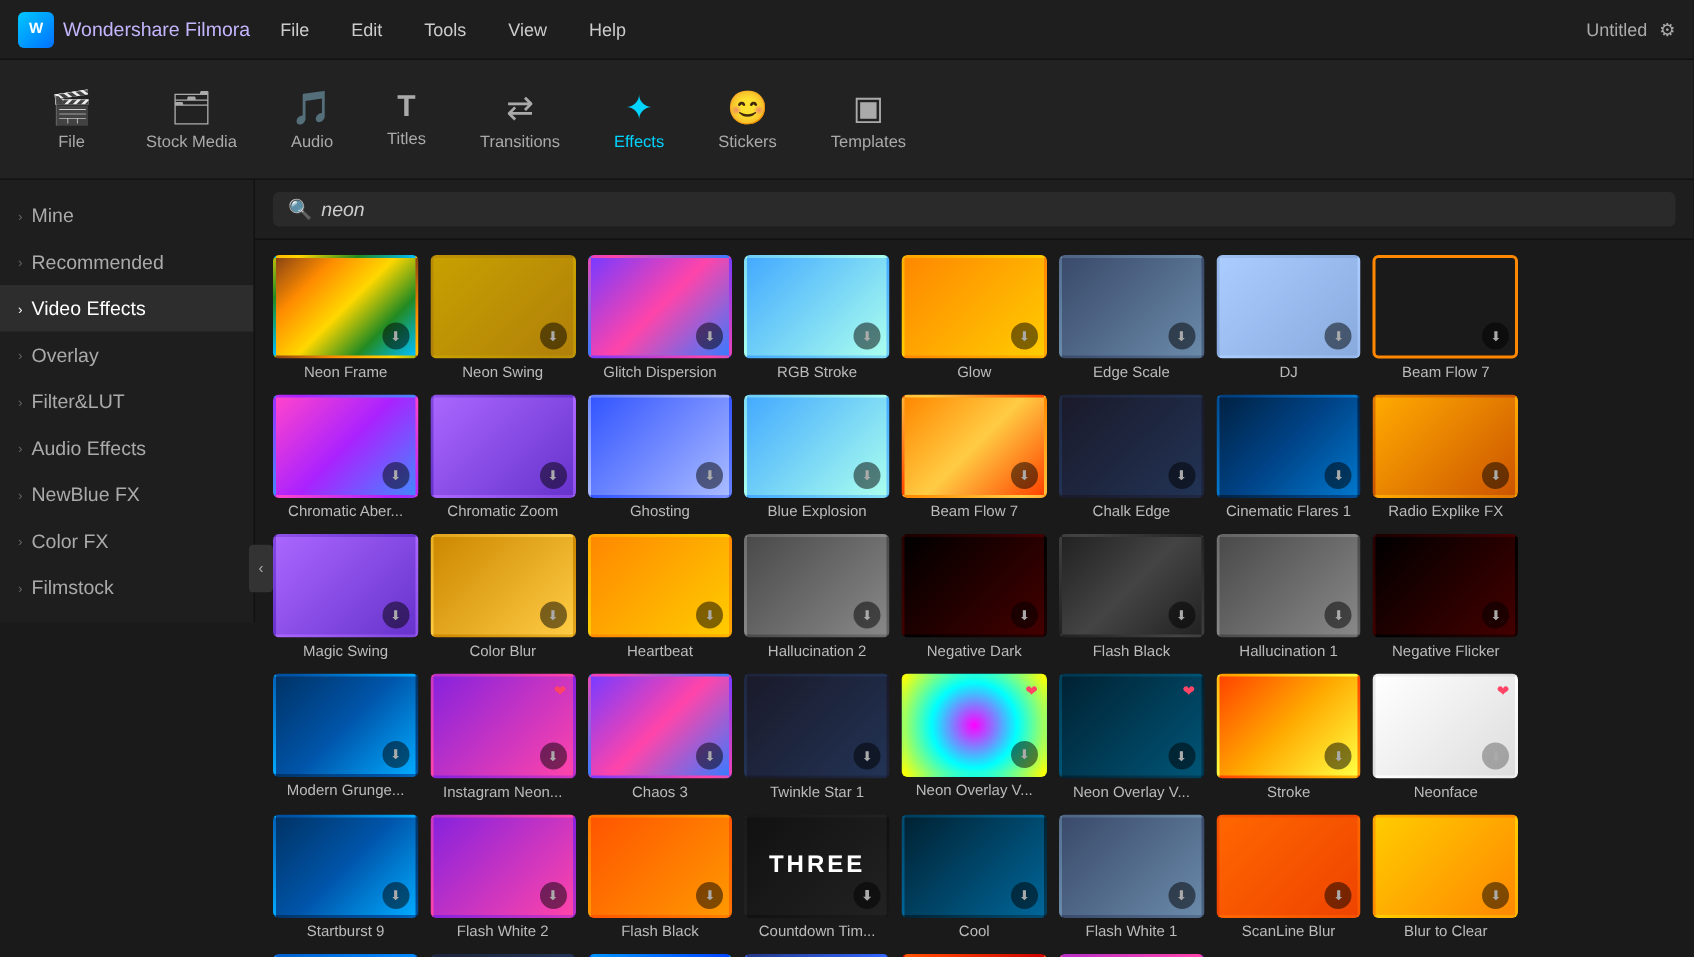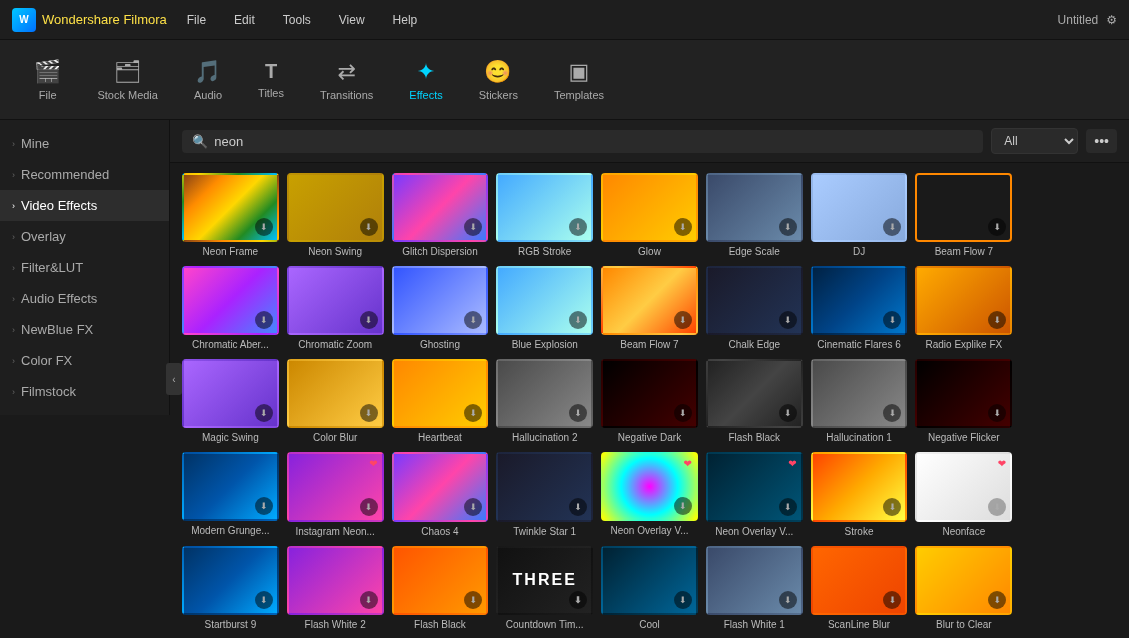--- a/index.html
+++ b/index.html
@@ -30,21 +30,21 @@
       gap: 6px;
       margin-right: 20px;
     }
     .logo-icon {
       width: 24px; height: 24px;
       background: linear-gradient(135deg, #00c8ff, #0070ff);
       border-radius: 4px;
       display: flex; align-items: center; justify-content: center;
       color: white; font-size: 10px; font-weight: bold;
     }
-    .titlebar-brand { color: #fde047; font-size: 13px; font-weight: 500; }
+    .titlebar-brand { color: #c4b5fd; font-size: 13px; font-weight: 500; }
     .titlebar-menu { display: flex; gap: 28px; }
     .titlebar-menu span { color: #ccc; cursor: pointer; font-size: 12px; }
     .titlebar-right { margin-left: auto; display: flex; align-items: flex-start; gap: 8px; color: #aaa; font-size: 12px; }
 
     
     .toolbar {
       background: #222;
       display: flex;
       align-items: center;
       padding: 6px 16px;
@@ -123,20 +123,21 @@
       padding: 4px 10px;
       gap: 6px;
     }
     .search-input-wrap input {
       background: transparent;
       border: none;
       outline: none;
       color: #ccc;
       font-size: 13px;
       width: 100%;
+      font-style: italic;
     }
     .search-icon { color: #888; font-size: 13px; }
     .search-right { display: flex; align-items: center; gap: 8px; }
     .filter-select {
       background: #2a2a2a;
       border: 1px solid #333;
       color: #ccc;
       border-radius: 4px;
       padding: 4px 8px;
       font-size: 12px;
@@ -375,28 +376,20 @@
     <button class="collapse-btn">‹</button>
   </div>
 
   <div class="content">
 
     <div class="search-bar">
       <div class="search-input-wrap">
         <span class="search-icon">🔍</span>
         <input type="text" value="neon" placeholder="Search" style="">
       </div>
-      <div class="search-right">
-        <select class="filter-select">
-          <option>All</option>
-          <option>Free</option>
-          <option>Premium</option>
-        </select>
-        <button class="more-btn">•••</button>
-      </div>
     </div>
 
     <div class="grid-container">
       <div class="grid">
 
         <div class="grid-item">
           <div class="thumb t1">
             <span class="download-icon">⬇</span>
           </div>
           <span class="thumb-label">Neon Frame</span>
@@ -478,21 +471,21 @@
         <div class="grid-item">
           <div class="thumb t14">
             <span class="download-icon">⬇</span>
           </div>
           <span class="thumb-label">Chalk Edge</span>
         </div>
         <div class="grid-item">
           <div class="thumb t16">
             <span class="download-icon">⬇</span>
           </div>
-          <span class="thumb-label">Cinematic Flares 6</span>
+          <span class="thumb-label">Cinematic Flares 1</span>
         </div>
         <div class="grid-item">
           <div class="thumb t17">
             <span class="download-icon">⬇</span>
           </div>
           <span class="thumb-label">Radio Explike FX</span>
         </div>
         <div class="grid-item" style="visibility:hidden;"></div>
 
         <div class="grid-item">
@@ -555,21 +548,21 @@
           <div class="thumb t25">
             <span class="heart-icon">❤</span>
             <span class="download-icon">⬇</span>
           </div>
           <span class="thumb-label">Instagram Neon...</span>
         </div>
         <div class="grid-item">
           <div class="thumb t3">
             <span class="download-icon">⬇</span>
           </div>
-          <span class="thumb-label">Chaos 4</span>
+          <span class="thumb-label">Chaos 3</span>
         </div>
         <div class="grid-item">
           <div class="thumb t14">
             <span class="download-icon">⬇</span>
           </div>
           <span class="thumb-label">Twinkle Star 1</span>
         </div>
         <div class="grid-item">
           <div class="thumb t37">
             <span class="heart-icon">❤</span>

